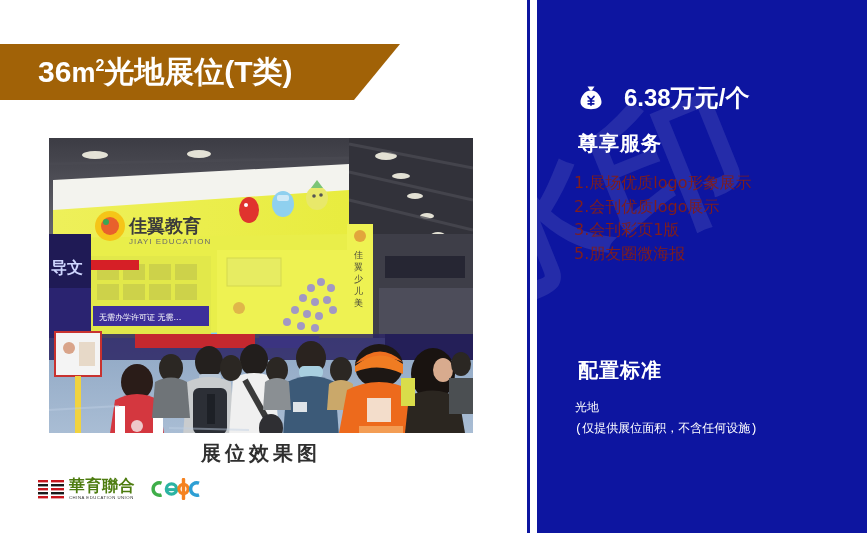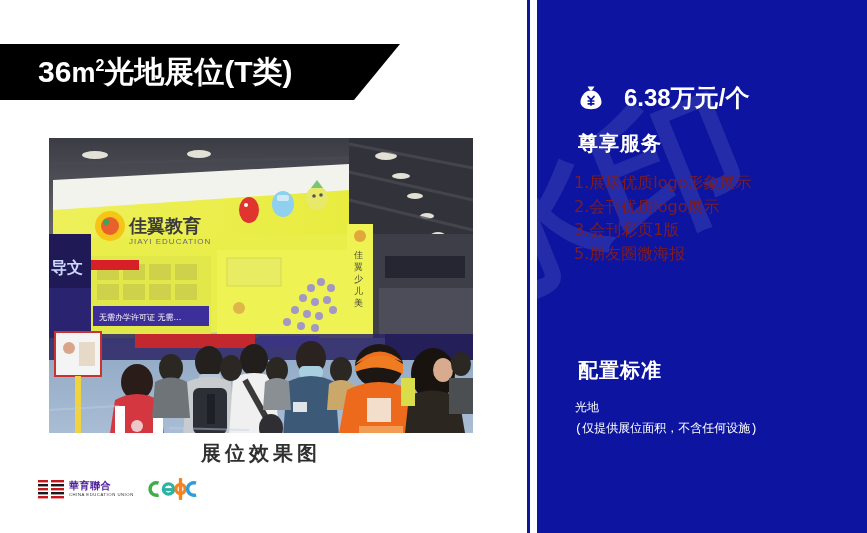--- a/index.html
+++ b/index.html
@@ -21,21 +21,21 @@
     left: 0; top: 0;
     width: 528px; height: 533px;
     background: #ffffff;
   }
 
   
   #title-banner {
     position: absolute;
     left: 0; top: 44px;
     width: 400px; height: 56px;
-    background: #000000;
+    background: #a16207;
     clip-path: polygon(0 0, 100% 0, 88.5% 100%, 0 100%);
     display: flex;
     align-items: center;
   }
   #banner-title {
     color: #ffffff;
     font-size: 30px;
     font-weight: bold;
     letter-spacing: 0px;
     margin-left: 38px;
@@ -77,23 +77,23 @@
     position: absolute;
     left: 38px; top: 478px;
     display: flex;
     align-items: center;
     gap: 14px;
   }
   #logo-hyl { display: flex; align-items: center; gap: 5px; }
   #hyl-mark { display: block; }
   #hyl-text-block { display: flex; flex-direction: column; line-height: 1; }
   #hyl-cn {
-    font-size: 10px;
-    font-weight: bold;
-    color: #4c1d95;
+    font-size: 16px;
+    font-weight: bold;
+    color: #4d7c0f;
     letter-spacing: 0.5px;
     font-family: "DejaVu Sans", "Liberation Sans", sans-serif;
   }
   #hyl-en {
     font-size: 4.2px;
     color: #333;
     letter-spacing: 0.5px;
     margin-top: 2px;
     transform: scaleX(1.02);
     transform-origin: left center;

